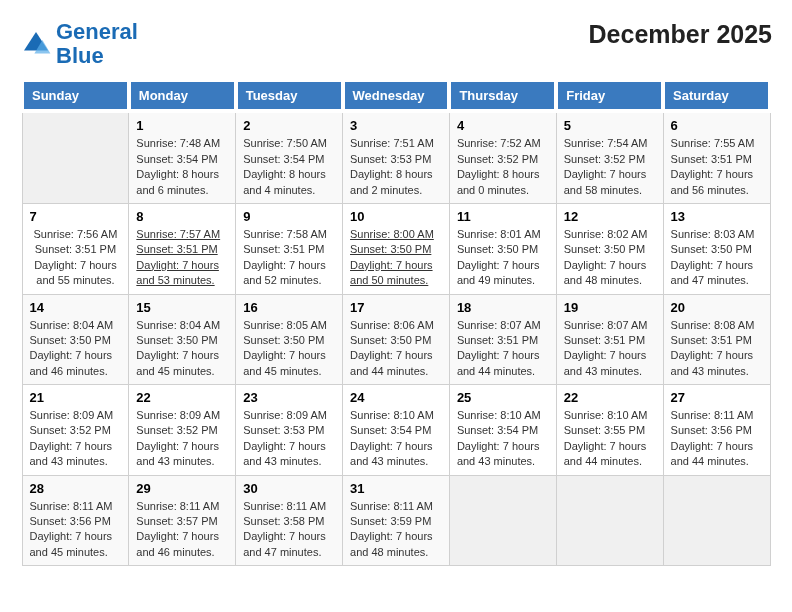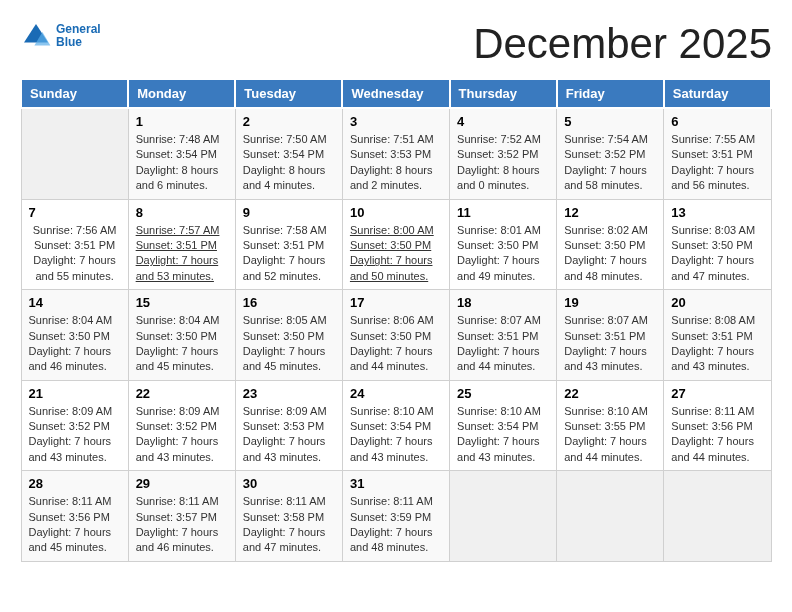--- a/index.html
+++ b/index.html
@@ -15,60 +15,60 @@
       justify-content: space-between;
       align-items: flex-start;
       margin-bottom: 10px;
     }
     .logo {
       display: flex;
       align-items: center;
       gap: 0px;
     }
     .logo-text {
-      font-size: 12px;
+      font-size: 22px;
       font-weight: bold;
       color: #333;
       line-height: 1.1;
     }
     .logo-text span {
       color: #1a6bb5;
     }
     .logo-icon {
       width: 32px;
       height: 32px;
       margin-right: 4px;
     }
     .title-block {
       text-align: right;
     }
     .month-title {
-      font-size: 42px;
-      font-weight: normal;
+      font-size: 25px;
+      font-weight: bold;
       color: #222;
     }
     .location {
       font-size: 15px;
       color: #444;
     }
     table {
       width: 100%;
       border-collapse: collapse;
       font-size: 11.5px;
     }
     thead tr {
       background-color: #3a7abf;
       color: #fff;
     }
     thead th {
       padding: 6px 8px;
       text-align: left;
       font-weight: bold;
       font-size: 13px;
-      border: 2px solid #ffffff;
+      border: 4px solid #ffffff;
     }
     tbody tr {
       border-bottom: 1px solid #ccc;
     }
     tbody td {
       border: 1px solid #d0d0d0;
       vertical-align: top;
       padding: 5px 7px;
       min-height: 80px;
       width: calc(100% / 7);

